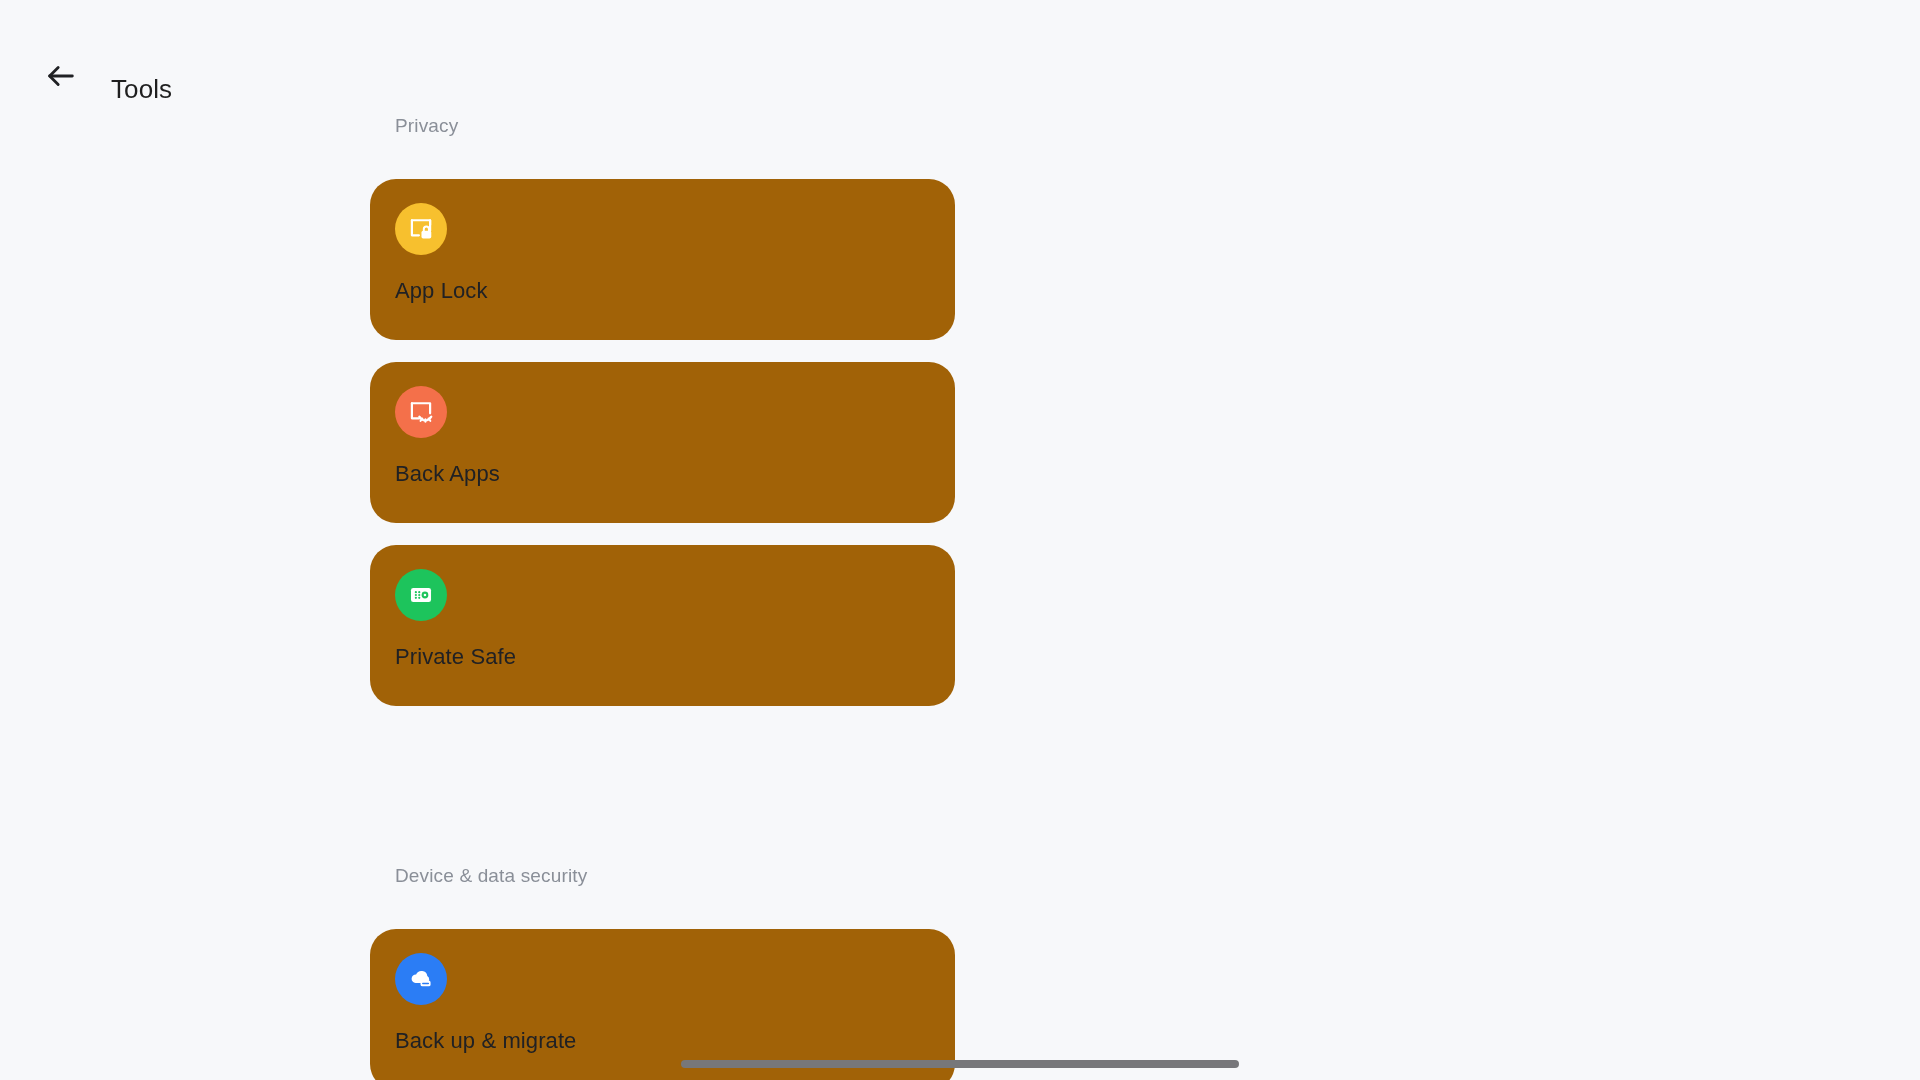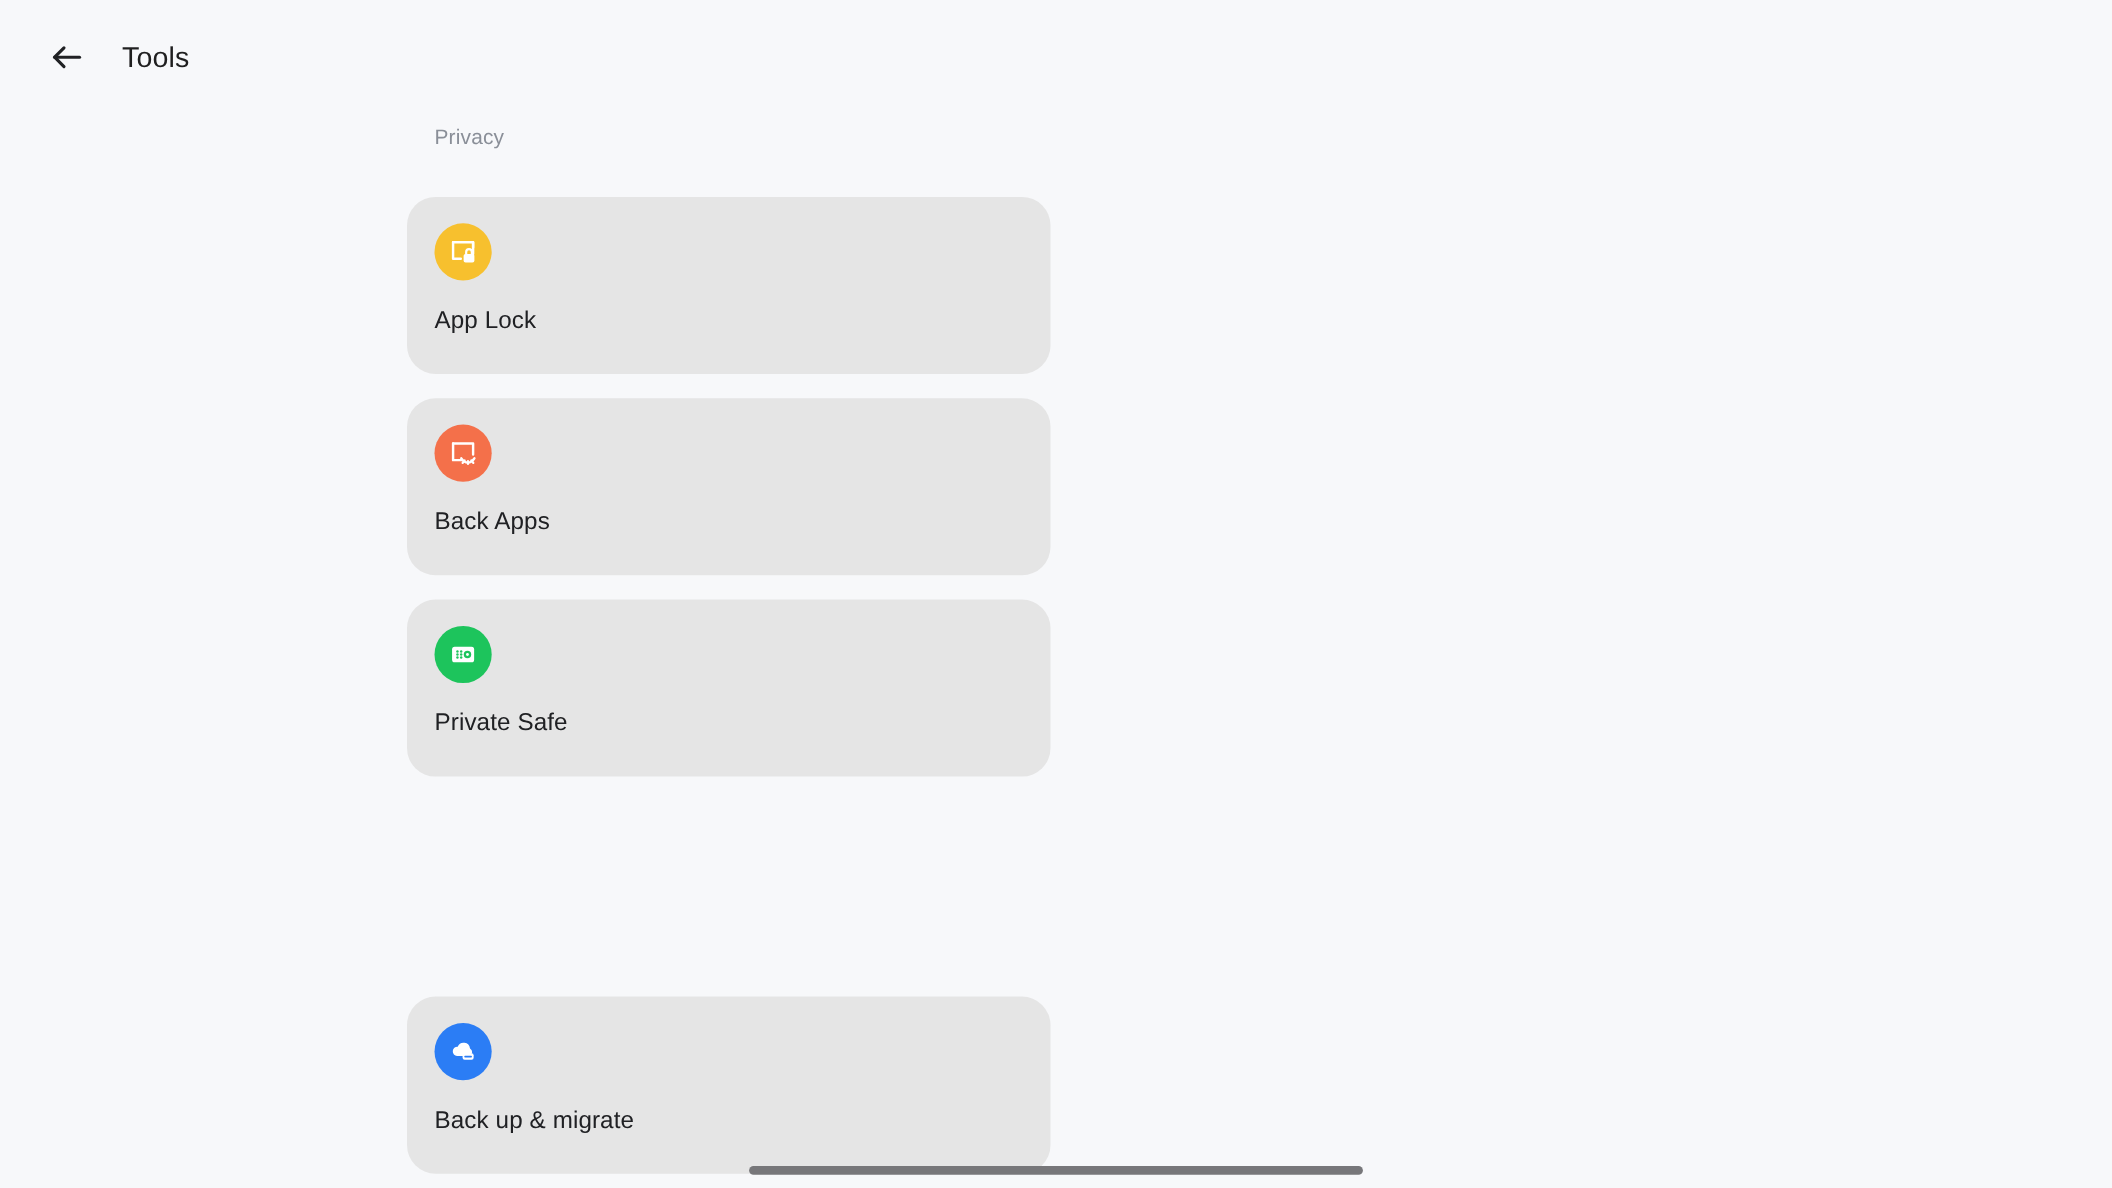--- a/index.html
+++ b/index.html
@@ -25,21 +25,21 @@
   }
 
   
   .app-bar {
     position: absolute;
     top: 0;
     left: 0;
     width: 1920px;
     height: 104px;
     display: flex;
-    align-items: center;
+    align-items: flex-end;
     padding-left: 33px;
     background: #F7F8FA;
   }
 
   .back-button {
     width: 56px;
     height: 56px;
     display: flex;
     align-items: center;
     justify-content: center;
@@ -84,21 +84,21 @@
     flex-wrap: wrap;
     padding-left: 370px;
     padding-right: 375px;
     gap: 0px;
   }
 
   .card {
     position: relative;
     width: 585px;
     height: 161px;
-    background: #e5e5e5;
+    background: #a16207;
     border-radius: 26px;
     margin-right: 30px;
     margin-bottom: 22px;
     cursor: pointer;
     overflow: hidden;
   }
 
   .card-icon {
     position: absolute;
     top: 24px;
@@ -218,20 +218,21 @@
             </span>
           </div>
           <div class="card-label">Private Safe</div>
         </div>
 
       </div>
     </div>
 
 
     <div class="section" id="section-devsec">
+      <div class="section-title">Device &amp; data security</div>
 
       <div class="card-grid">
         <div class="card" style="margin-bottom:0;">
           <div class="card-icon" style="background:#2B7DF5;">
             <span>
               <svg width="28" height="28" viewBox="0 0 24 24" fill="none">
                 <path d="M7.3 15.4a3.6 3.6 0 0 1 .5-7.2 5.0 5.0 0 0 1 9.6 1.3 3.3 3.3 0 0 1-.4 5.9z" fill="#FFFFFF"></path>
                 <rect x="11.6" y="13.3" width="8.6" height="5.0" rx="1.6" fill="#FFFFFF"></rect>
                 <rect x="12.9" y="15.3" width="6.0" height="1.3" rx="0.65" fill="#2B7DF5"></rect>
               </svg>

